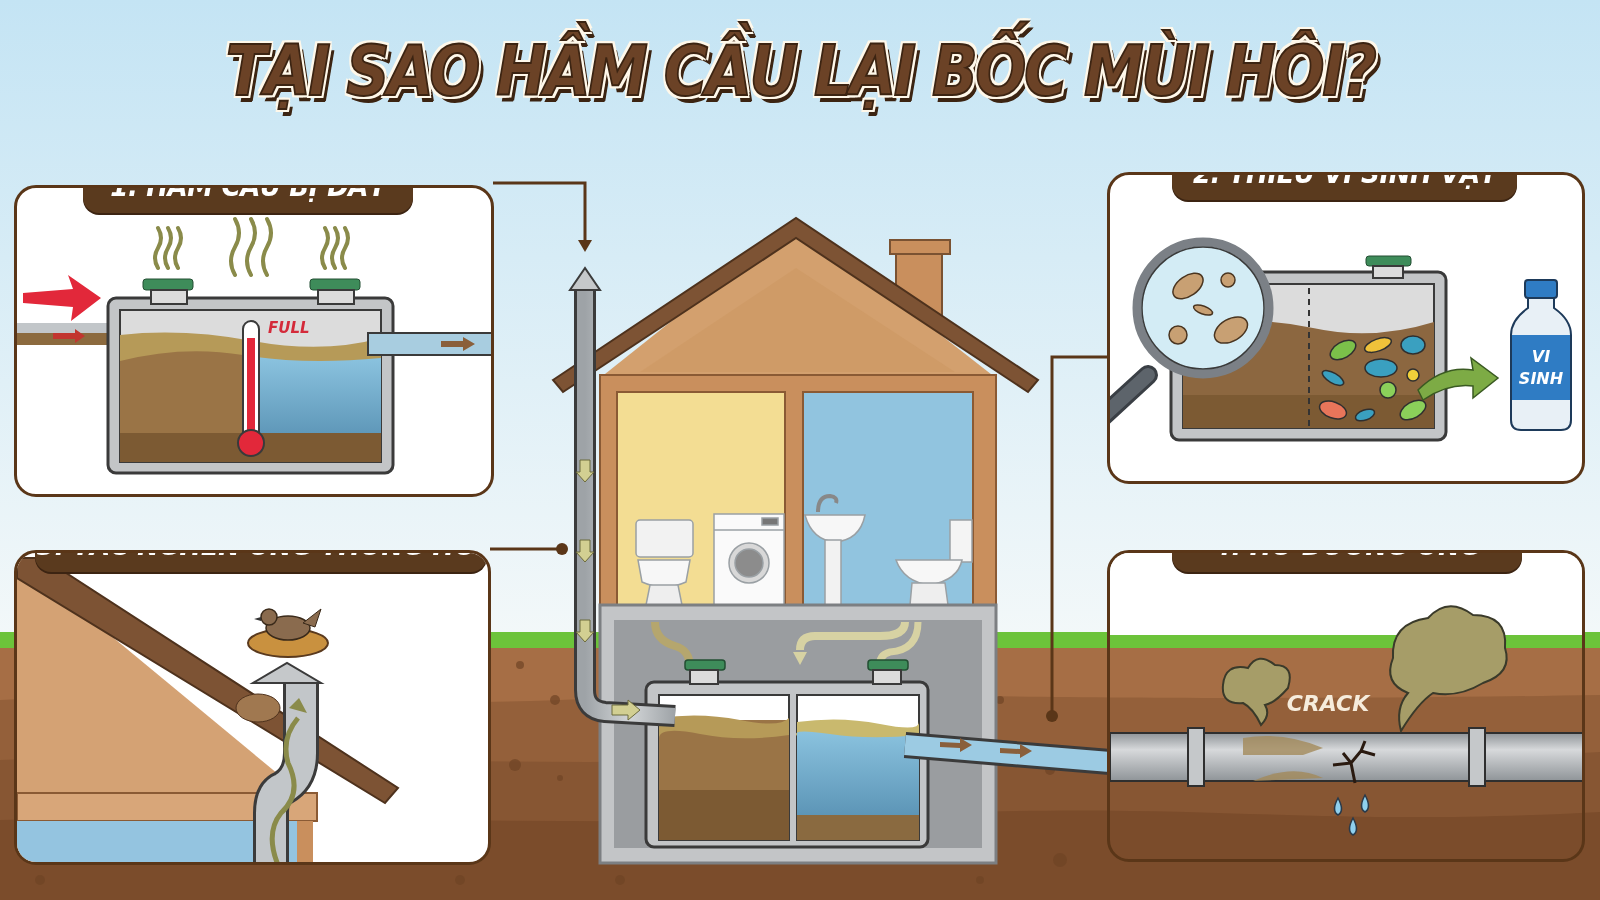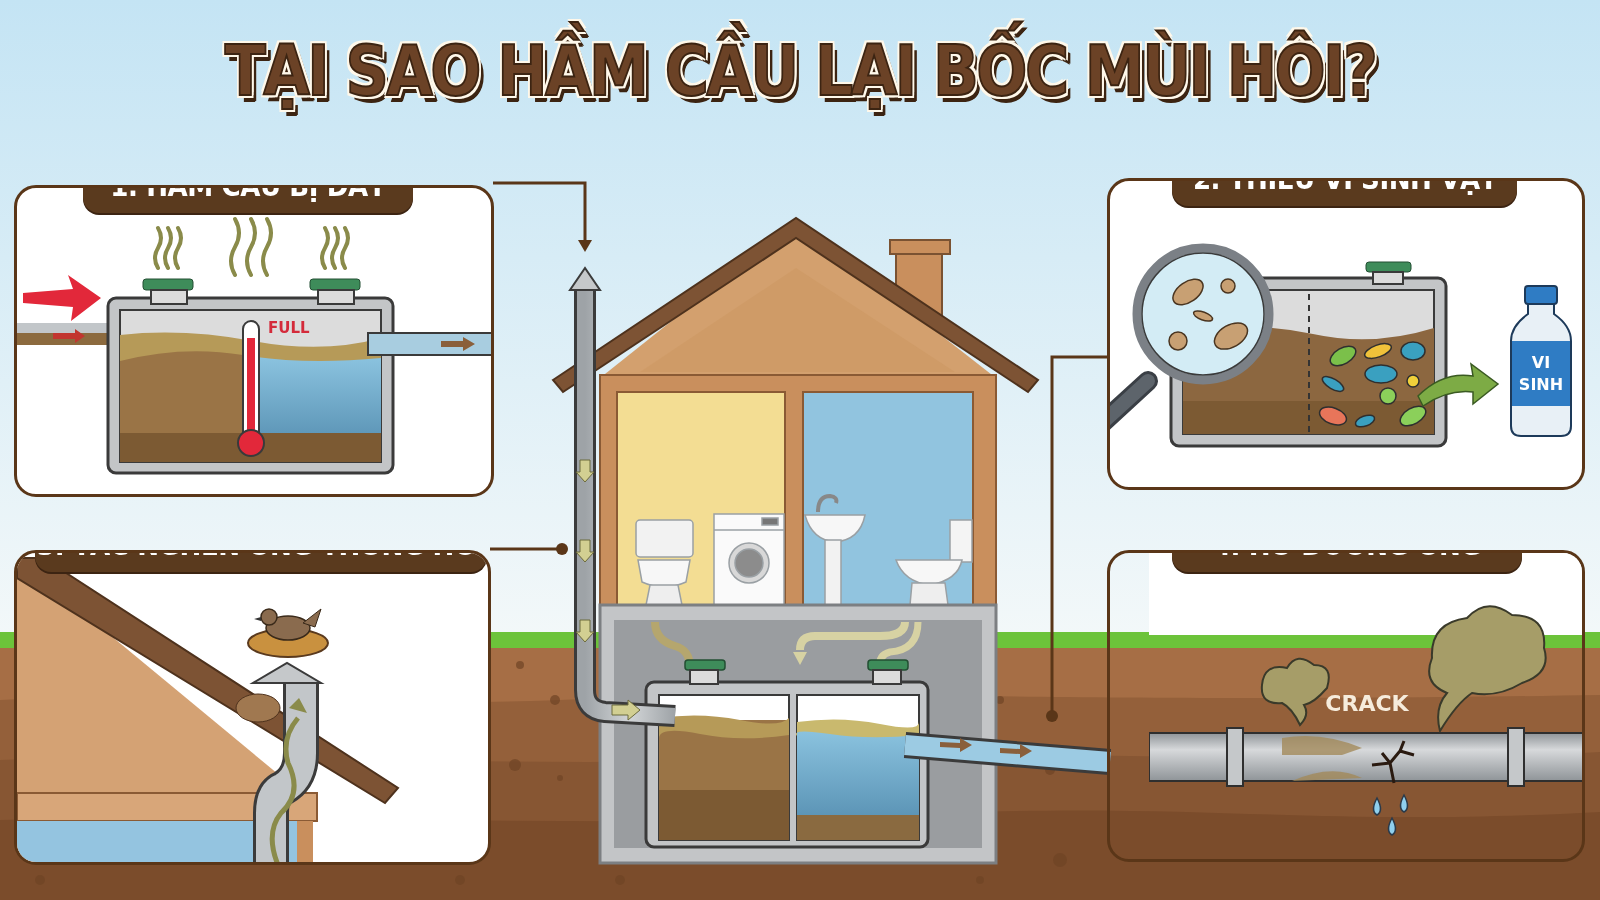--- a/index.html
+++ b/index.html
@@ -1,17 +1,17 @@
 <!DOCTYPE html>
 <html><head>
 <meta charset="utf-8">
 <style>
   html,body{margin:0;padding:0;}
   body{width:1600px;height:900px;overflow:hidden;position:relative;font-family:"DejaVu Sans","Liberation Sans",sans-serif;background:#d6ecf6;}
-  .scene{position:absolute;left:0;top:0;width:1292px;height:900px;}
+  .scene{position:absolute;left:0;top:0;width:1292px;height:900px;font-style:italic;}
   .title{position:absolute;left:0;top:30px;width:1600px;text-align:center;font-family:"DejaVu Sans",sans-serif;font-weight:bold;font-size:70px;letter-spacing:-3px;color:#6b4226;
     -webkit-text-stroke:2px #3c2412;
     text-shadow:0 0 0 #fff, 3px 0 0 #fff8ea, -3px 0 0 #fff8ea, 0 3px 0 #fff8ea, 0 -3px 0 #fff8ea, 3px 3px 0 #fff8ea, -3px -3px 0 #fff8ea, 3px -3px 0 #fff8ea, -3px 3px 0 #fff8ea, 6px 6px 0 #3c2412, 5px 7px 0 #3c2412;
     transform:scaleX(0.86);transform-origin:center;}
   .panel{position:absolute;border:3px solid #5a3618;border-radius:22px;box-sizing:border-box;overflow:hidden;text-align:center;}
   .pill{position:absolute;background:#5a3a1e;color:#fff;font-family:"DejaVu Sans",sans-serif;font-weight:bold;font-size:29px;border-radius:16px;display:flex;align-items:center;justify-content:center;letter-spacing:-0.5px;box-shadow:0 2px 0 #3c2412;}
   .pill span{transform:scaleX(0.9);display:inline-block;white-space:nowrap;}
   .lbl{font-family:"DejaVu Sans",sans-serif;font-weight:bold;}
 </style>
 </head>
@@ -193,21 +193,21 @@
       <circle cx="248" cy="440" r="13" fill="#e2283a" stroke="#3a3a3a" stroke-width="2"></circle>
     </g>
     <text x="265" y="330" class="lbl" font-size="15" fill="#d42a3a">FULL</text>
   </svg>
   <div class="pill" style="position:absolute;left:66px;top:-30px;width:330px;height:55px;">
         <span>1. HẦM CẦU BỊ ĐẦY</span>
       </div>
 </div>
 
 
-<div class="panel" style="left:1107px;top:178px;width:478px;height:312px;background:#fff;">
+<div class="panel" style="left:1107px;top:172px;width:478px;height:312px;background:#fff;">
   <svg width="478" height="312" viewBox="1107 185 478 312">
 
     <rect x="1168" y="282" width="275" height="168" rx="8" fill="#c3c5c7" stroke="#3a3a3a" stroke-width="3"></rect>
     <rect x="1180" y="294" width="251" height="144" fill="#dcdcdc" stroke="#3a3a3a" stroke-width="2"></rect>
     <path d="M1180 335 Q1250 325 1310 338 T1431 332 L1431 438 L1180 438Z" fill="#8c6740"></path>
     <rect x="1180" y="405" width="251" height="33" fill="#7c5a33"></rect>
     <line x1="1306" y1="298" x2="1306" y2="436" stroke="#333" stroke-width="2" stroke-dasharray="6 5"></line>
     <rect x="1363" y="266" width="45" height="10" rx="3" fill="#3e8c5a" stroke="#234f33"></rect>
     <rect x="1370" y="276" width="30" height="12" fill="#dcdcdc" stroke="#3a3a3a" stroke-width="2"></rect>
 
@@ -277,21 +277,21 @@
       <path d="M258 614 L251 616 L258 618Z" fill="#333"></path>
       <path d="M300 620 L318 606 L312 624Z" fill="#8a6b4e" stroke="#3a2a1a"></path>
     </g>
   </svg>
   <div class="pill" style="position:absolute;left:18px;top:-36px;width:452px;height:55px;">
         <span>3. TẮC NGHẼN ỐNG THÔNG HƠI</span>
       </div>
 </div>
 
 
-<div class="panel" style="left:1107px;top:550px;width:478px;height:312px;background:transparent;padding-left:39px;">
+<div class="panel" style="left:1107px;top:550px;width:478px;height:312px;background:transparent;">
   <svg width="478" height="312" viewBox="1107 550 478 312">
     <rect x="1107" y="550" width="478" height="82" fill="#ffffff"></rect>
 
     <rect x="1107" y="730" width="478" height="48" fill="url(#pipeH)" stroke="#2f2f2f" stroke-width="2"></rect>
     <rect x="1185" y="725" width="16" height="58" fill="#c5c8ca" stroke="#2f2f2f" stroke-width="2"></rect>
     <rect x="1466" y="725" width="16" height="58" fill="#c5c8ca" stroke="#2f2f2f" stroke-width="2"></rect>
     <path d="M1240 735 Q1280 728 1320 745 L1300 752 L1240 752Z" fill="#a38a5a" opacity="0.8"></path>
     <path d="M1250 778 Q1290 760 1320 775Z" fill="#a38a5a" opacity="0.8"></path>
 
     <path d="M1352 780 L1348 760 L1340 750 M1348 760 L1358 748 L1362 738 M1358 748 L1372 752 M1348 760 L1330 762" stroke="#2a1a10" stroke-width="3" fill="none"></path>

